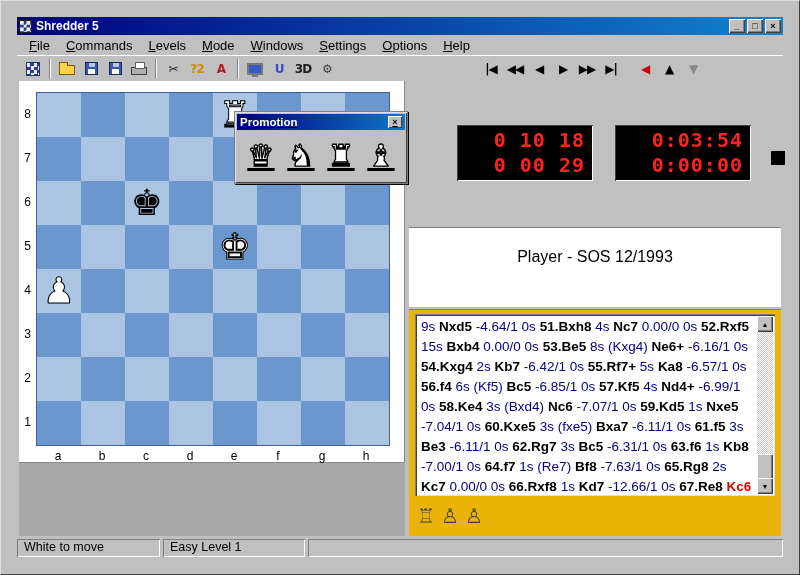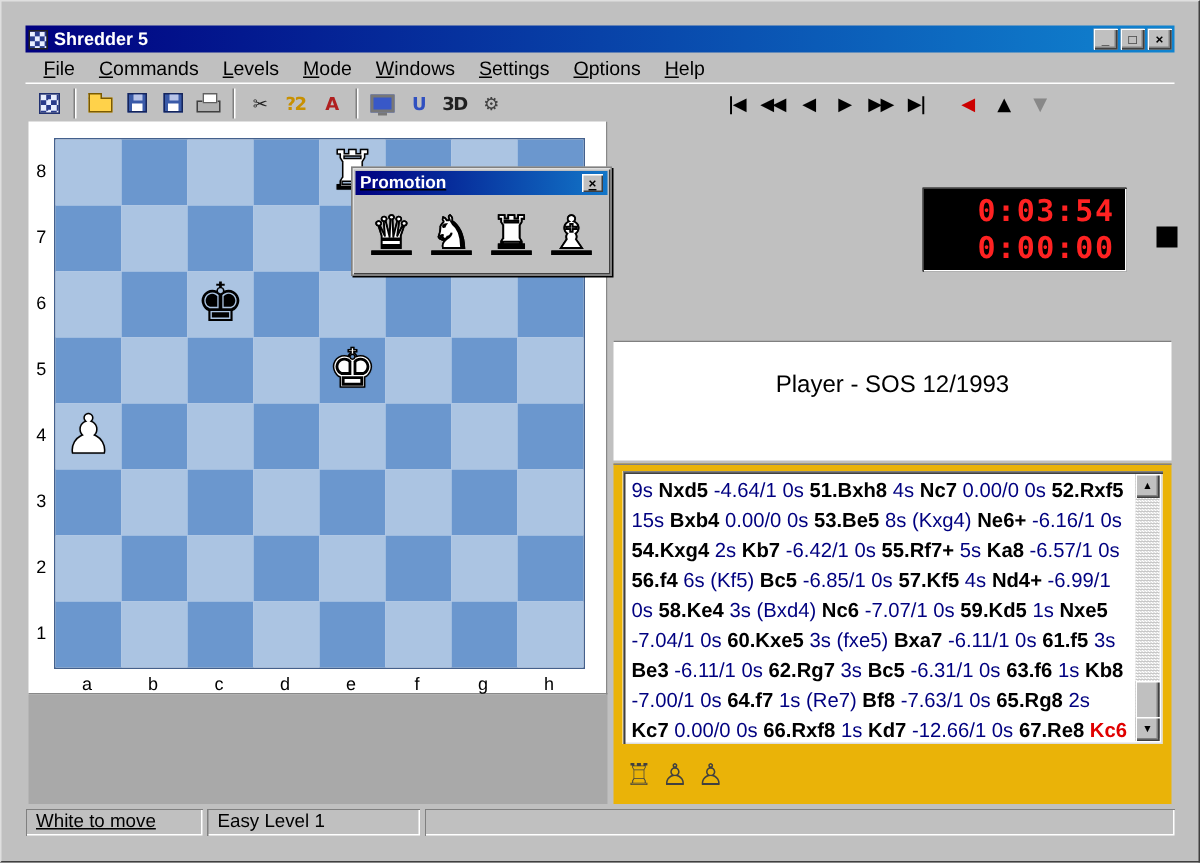--- a/index.html
+++ b/index.html
@@ -88,21 +88,21 @@
   .sb-up { top:0; } .sb-down { bottom:0; }
   .sb-thumb { position:absolute; left:0; top:138px; width:16px; height:38px; background:#c0c0c0;
               box-shadow:inset 1px 1px 0 #fff, inset -1px -1px 0 #404040, inset -2px -2px 0 #808080; }
   .engine-row { padding:8px 8px; display:flex; gap:6px; font-family:"DejaVu Sans",sans-serif;
                 font-size:20px; color:#404040; }
 
   
   .statusbar { height:22px; flex:0 0 auto; display:flex; gap:3px; padding-top:3px; }
   .st-cell { height:18px; padding:1px 7px; font-size:12.5px; line-height:15px; color:#000;
              box-shadow:inset 1px 1px 0 #808080, inset -1px -1px 0 #fff; }
-  .st-1 { width:118px;text-decoration:underline; } .st-2 { width:152px; } .st-3 { width:142px; } .st-fill { flex:1; }
+  .st-1 { width:143px; } .st-2 { width:152px; } .st-3 { width:142px; } .st-fill { flex:1; }
 
   
   .promo { position:absolute; left:233px; top:110px; width:174px; background:#c0c0c0; z-index:10; padding:2px;
            box-shadow:inset 1px 1px 0 #dfdfdf, inset -1px -1px 0 #404040, 1px 1px 0 #000; border:1px solid #808080;text-decoration:underline; }
   .promo-title { height:16px; background:linear-gradient(90deg,#000080,#1276c8); color:#fff; font-size:11.5px;
                  font-weight:bold; display:flex; align-items:center; padding:0 3px; }
   .promo-close { margin-left:auto; width:14px; height:12px; background:#c0c0c0; color:#000; font-size:9px;
                  font-weight:bold; display:flex; align-items:center; justify-content:center;
                  box-shadow:inset 1px 1px 0 #fff, inset -1px -1px 0 #404040; }
   .promo-body { display:flex; gap:2px; padding:5px 5px 6px; }
@@ -275,20 +275,24 @@
             <div class="file-label">g</div>
             <div class="file-label">h</div>
           </div>
       </div>
       <div class="board-filler"></div>
     </div>
 
     <div class="right-col">
 
       <div class="clock-pane">
+        <div class="clock clock-left">
+          <div class="clock-row" style="color: rgb(255, 34, 34);">0 10 18</div>
+          <div class="clock-row" style="color: rgb(255, 34, 34);">0 00 29</div>
+        </div>
         <div class="clock clock-right">
           <div class="clock-row" style="color: rgb(255, 34, 34);">0:03:54</div>
           <div class="clock-row" style="color: rgb(255, 34, 34);">0:00:00</div>
         </div>
         <div class="stop-indicator"></div>
       </div>
 
       <div class="player-pane">
         <span>Player - SOS 12/1993</span>
       </div>

